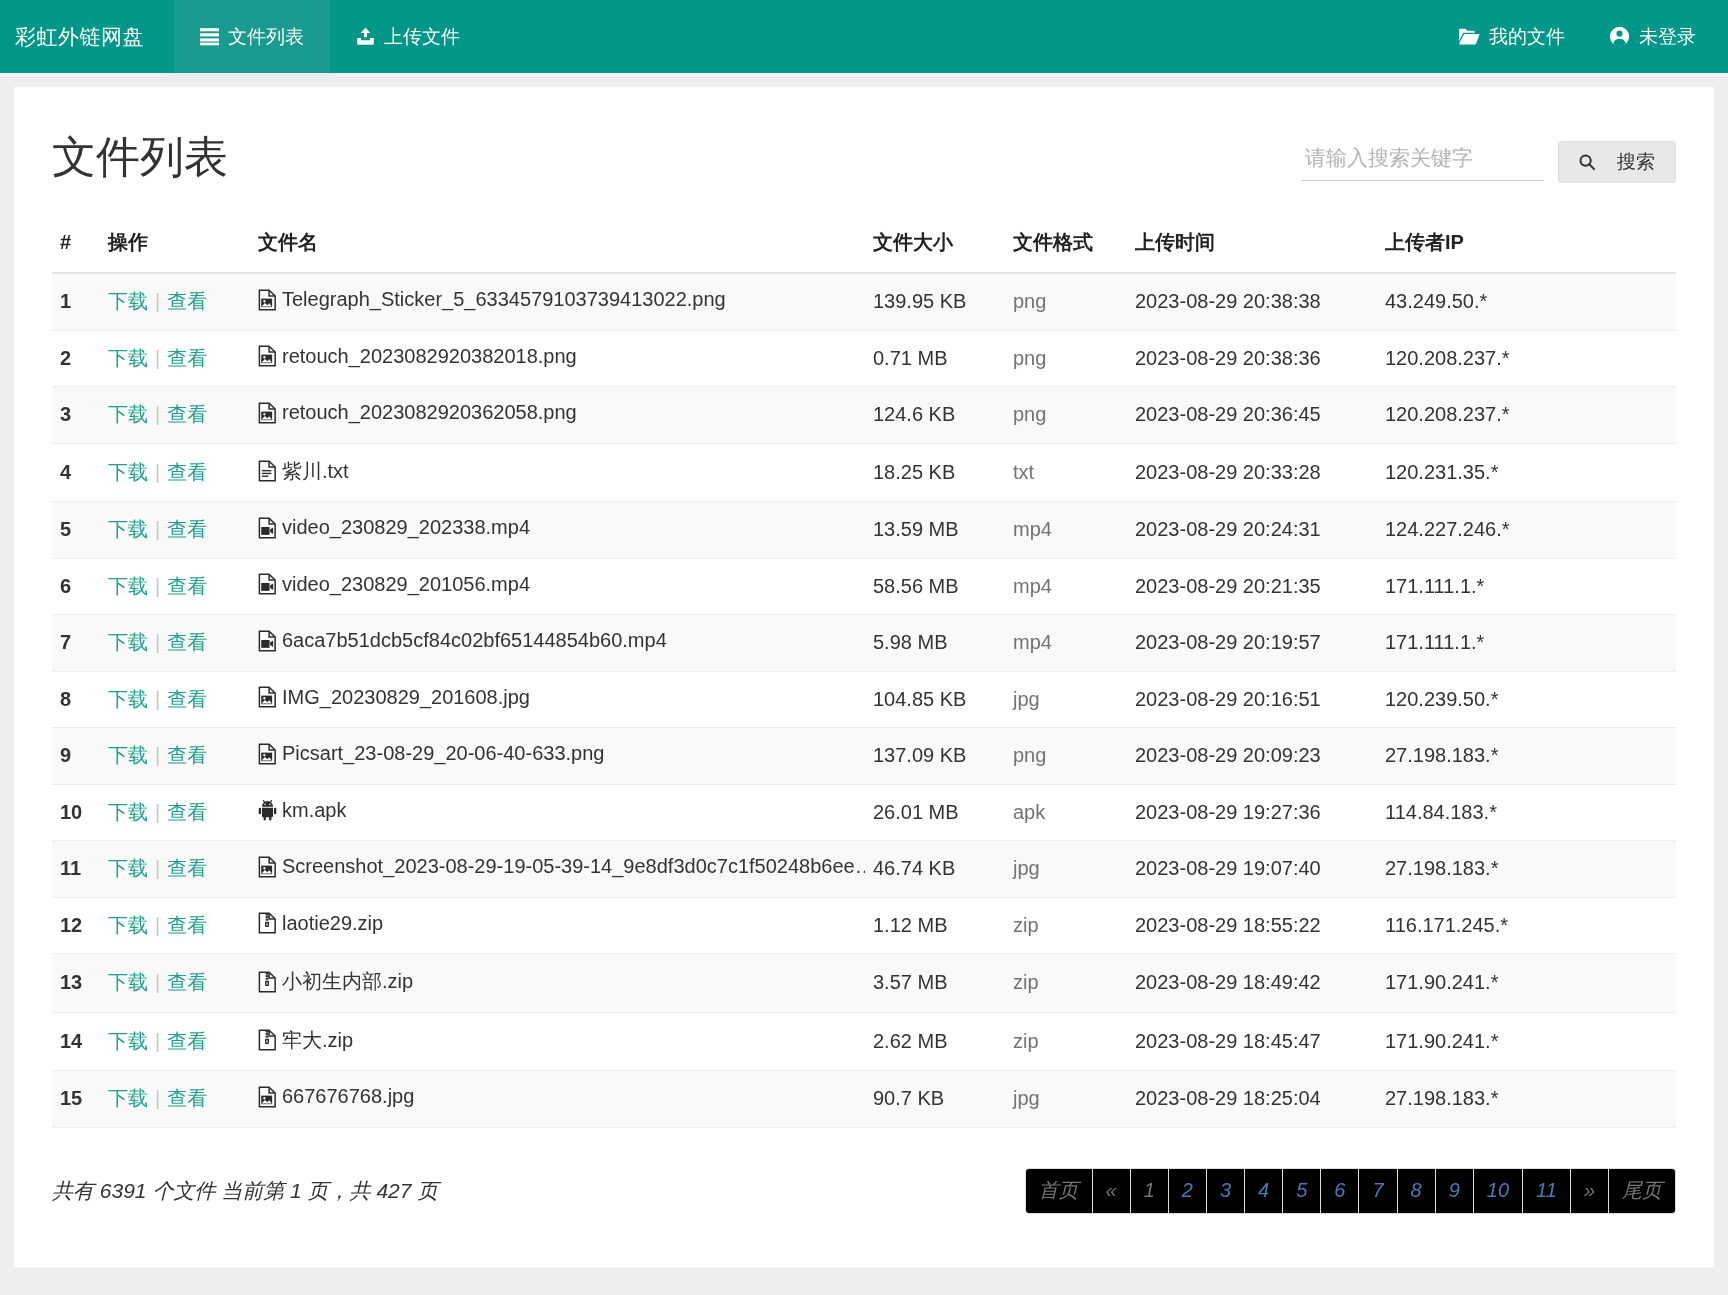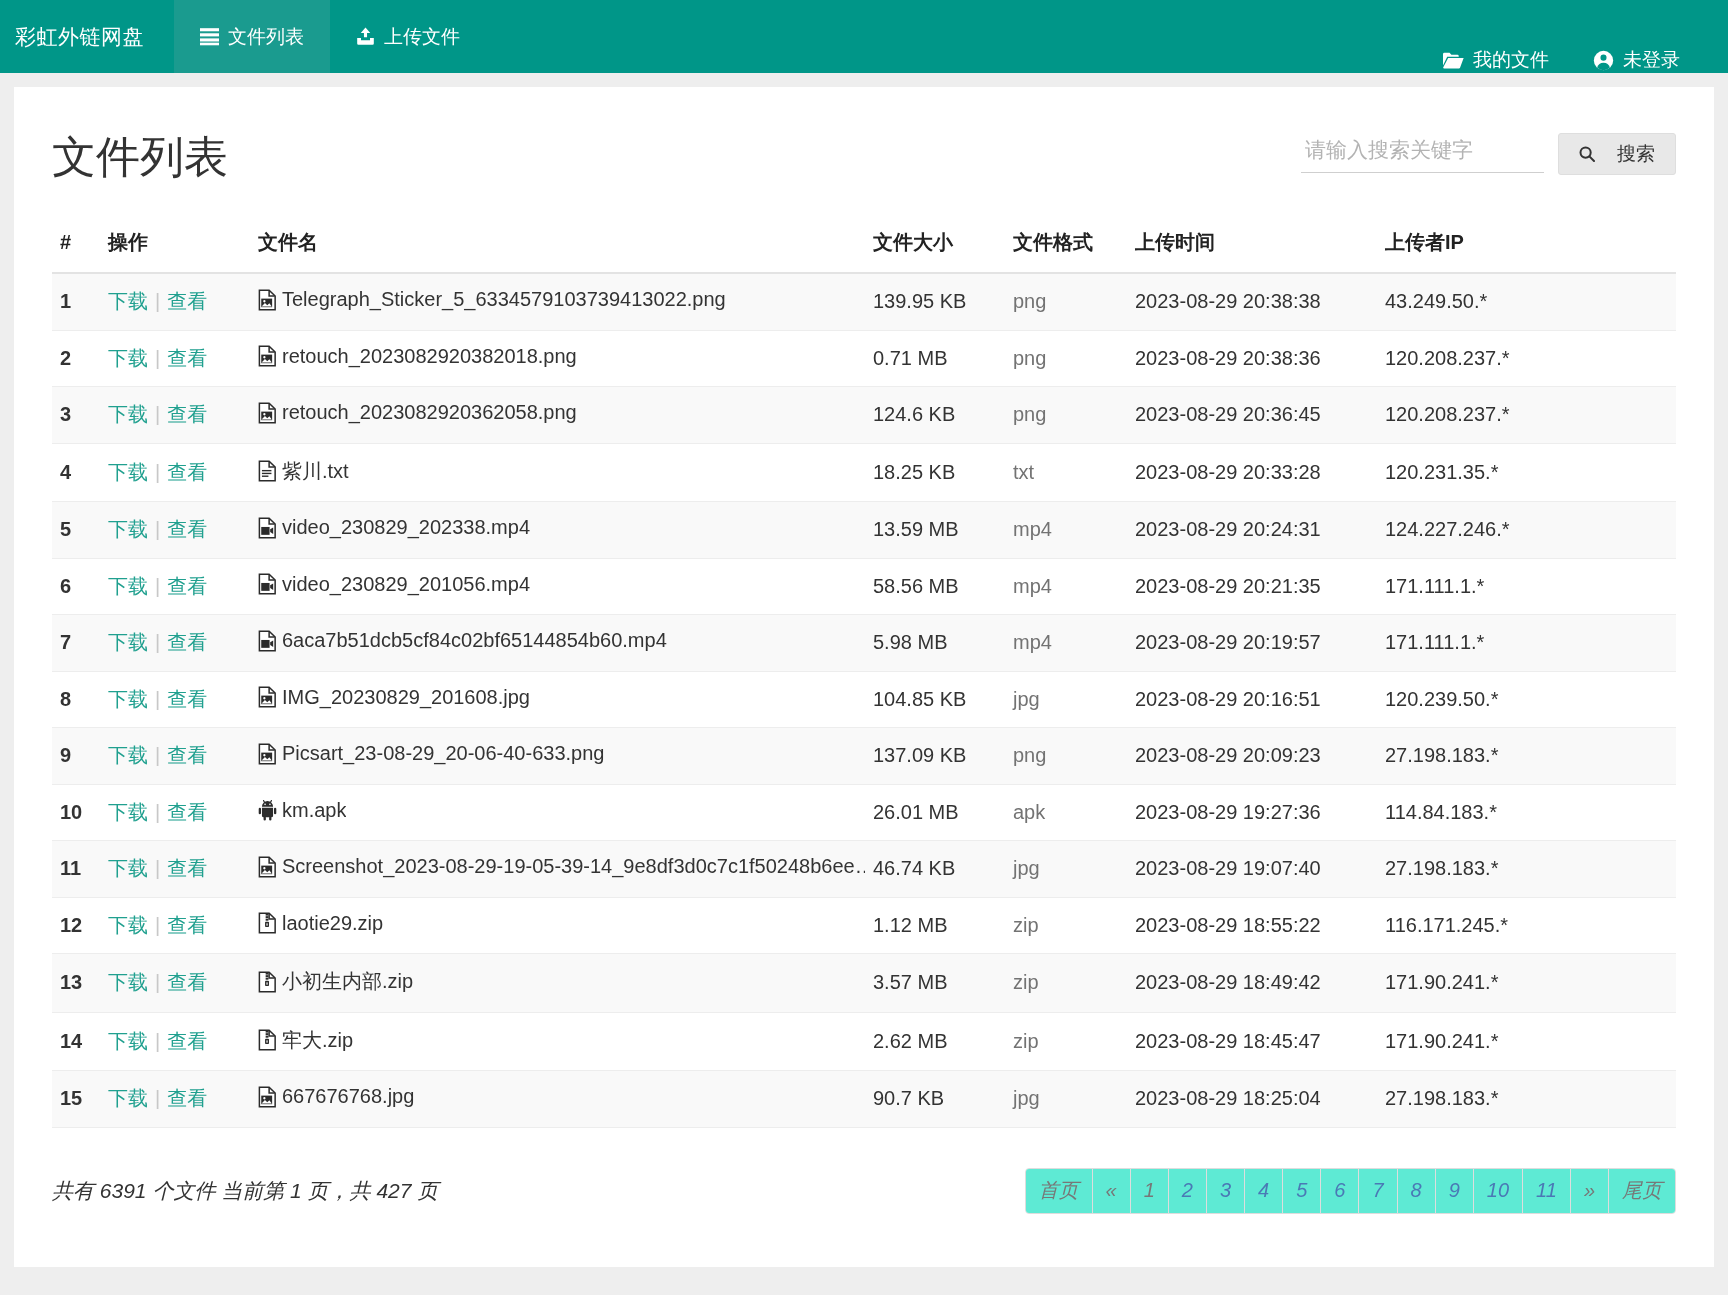--- a/index.html
+++ b/index.html
@@ -34,22 +34,22 @@
     display: flex; align-items: center; gap: 9px;
     padding: 0 26px;
     font-size: 19px;
     color: #ffffff;
     cursor: pointer;
     white-space: nowrap;
   }
   .nav-item.active { background: #1a9b8f; }
   .nav-right {
     margin-left: auto;
-    display: flex; align-items: flex-end;
-    padding-right: 26px;
+    display: flex; align-items: center;
+    padding-right: 10px;
   }
   .nav-right .nav-item { padding: 0 22px; }
   .nav-ico { display: inline-flex; align-items: center; justify-content: center; }
   .nav-ico svg { display: block; }
 
   
   .page-wrap {
     padding: 14px 14px 0 14px;
   }
   .card {
@@ -68,21 +68,21 @@
     font-size: 44px;
     font-weight: 400;
     color: #333333;
     margin: 0;
     padding-top: 8px;
     line-height: 1;
   }
   .search-box {
     position: absolute;
     right: 0;
-    top: 6px;
+    top: 14px;
     display: flex;
     align-items: flex-start;
     gap: 14px;
   }
   .search-input {
     width: 243px;
     height: 40px;
     border: none;
     border-bottom: 1px solid #cfcfcf;
     outline: none;
@@ -173,21 +173,21 @@
     background: #fff;
   }
   .pg {
     min-width: 38px;
     height: 44px;
     padding: 0 13px;
     display: flex; align-items: center; justify-content: center;
     font-size: 20px;
     color: #4a79b5;
     border-right: 1px solid #dddddd;
-    background: #5eead4;
+    background: #000000;
     cursor: pointer;
     white-space: nowrap;
   }
   .pg:last-child { border-right: none; }
   .pg.muted { color: #777777; }
 </style>
 </head>
 <body>
 
 <div class="navbar">

